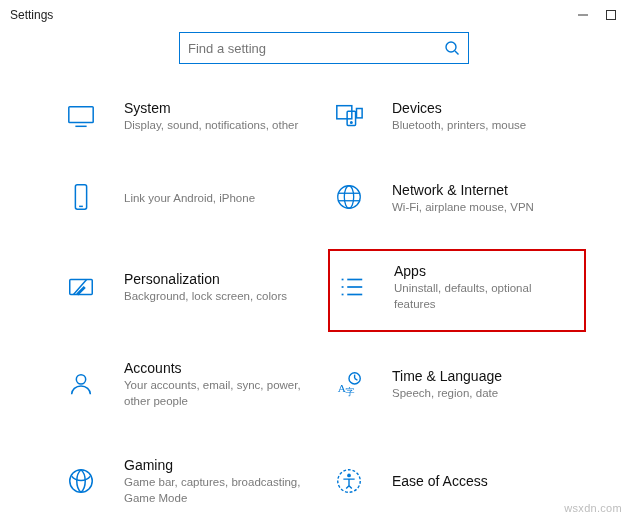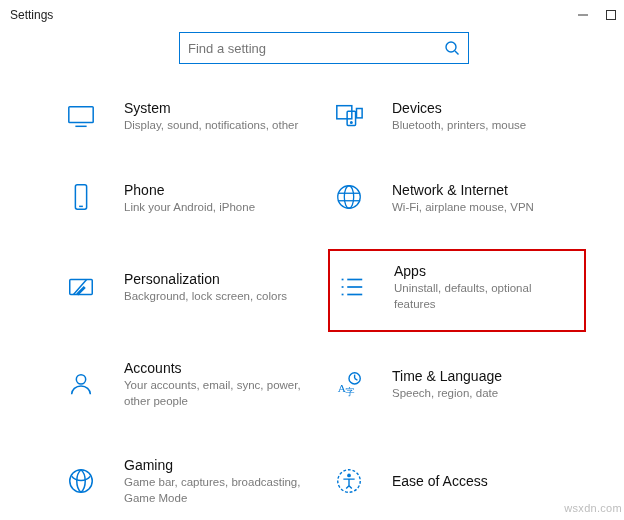--- a/index.html
+++ b/index.html
@@ -171,21 +171,20 @@
   </div>
 
   <div class="tile">
     <div class="ico">
       <svg width="30" height="30" viewBox="0 0 32 32" fill="none" stroke="#0078d7" stroke-width="1.6">
           <rect x="10" y="3" width="12" height="26" rx="2"></rect>
           <line x1="14" y1="26" x2="18" y2="26"></line>
         </svg>
     </div>
     <div class="txt">
-      <div class="t-title">Phone</div>
       <div class="t-sub">Link your Android, iPhone</div>
     </div>
   </div>
 
   <div class="tile">
     <div class="ico">
       <svg width="30" height="30" viewBox="0 0 32 32" fill="none" stroke="#0078d7" stroke-width="1.4">
           <circle cx="16" cy="16" r="12"></circle>
           <ellipse cx="16" cy="16" rx="5" ry="12"></ellipse>
           <line x1="4" y1="12" x2="28" y2="12"></line>

